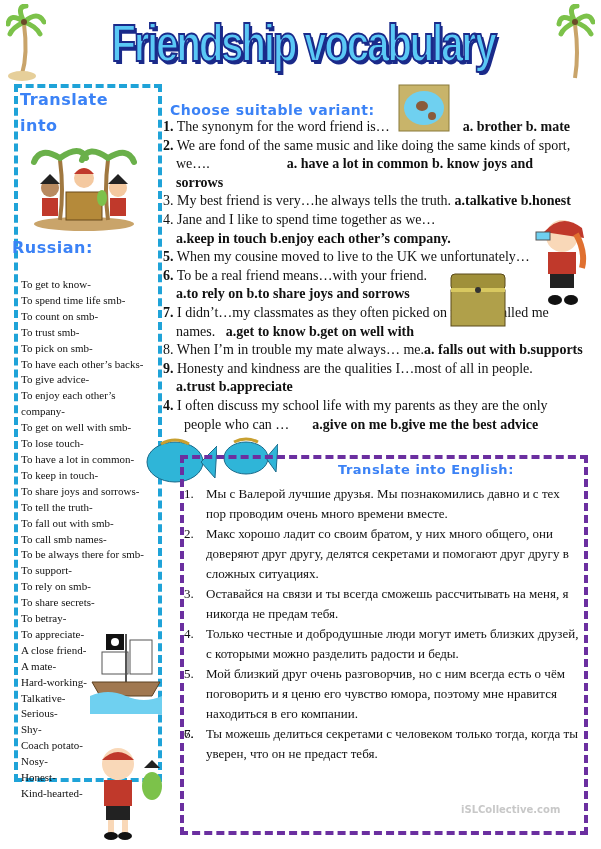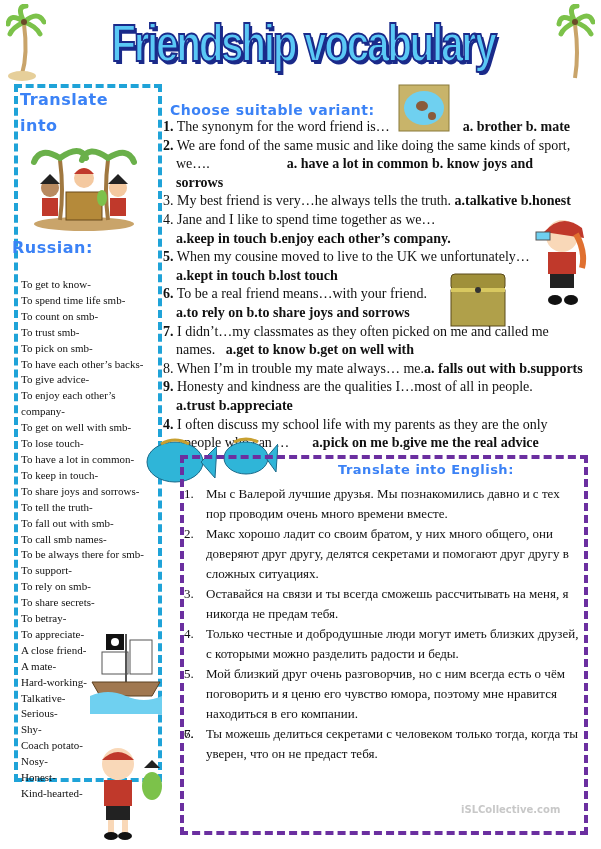--- a/index.html
+++ b/index.html
@@ -180,23 +180,20 @@
     <span class="num plain">4.</span>
     <span>Jane and I like to spend time together as we…</span>
   </p>
   <p class="q ind">
     <span class="opts">a.keep in touch     b.enjoy each other’s company.</span>
   </p>
   <p class="q">
     <span class="num">5.</span>
     <span>When my cousine moved to live to the UK we unfortunately…</span>
   </p>
-  <p class="q ind">
-    <span class="opts">a.kept in touch     b.lost touch</span>
-  </p>
   <p class="q">
     <span class="num">6.</span>
     <span>To be a real friend means…with your friend.</span>
   </p>
   <p class="q ind">
     <span class="opts">a.to rely on   b.to share joys and sorrows</span>
   </p>
   <p class="q">
     <span class="num">7.</span>
     <span>I didn’t…my classmates as they often picked on me and called me</span>
@@ -216,21 +213,21 @@
   <p class="q ind">
     <span class="opts">a.trust   b.appreciate</span>
   </p>
   <p class="q">
     <span class="num">4.</span>
     <span>I often discuss my school life with my parents as they are the only</span>
   </p>
   <p class="q ind2">
     <span>people who can …</span>
     <span style="display:inline-block;width:16px;"></span>
-    <span class="opts">a.pick on me   b.give me the real advice</span>
+    <span class="opts">a.give on me   b.give me the best advice</span>
   </p>
 </div>
 
 <svg class="chest" viewBox="0 0 62 62">
   <rect x="4" y="6" width="54" height="16" rx="4" fill="#a0903a" stroke="#5a4a1a"></rect>
   <rect x="4" y="22" width="54" height="36" fill="#b0a04a" stroke="#5a4a1a"></rect>
   <rect x="4" y="20" width="54" height="4" fill="#d8c860"></rect>
   <circle cx="31" cy="22" r="3" fill="#333"></circle>
 </svg>
 <svg class="girl" viewBox="0 0 60 96">

